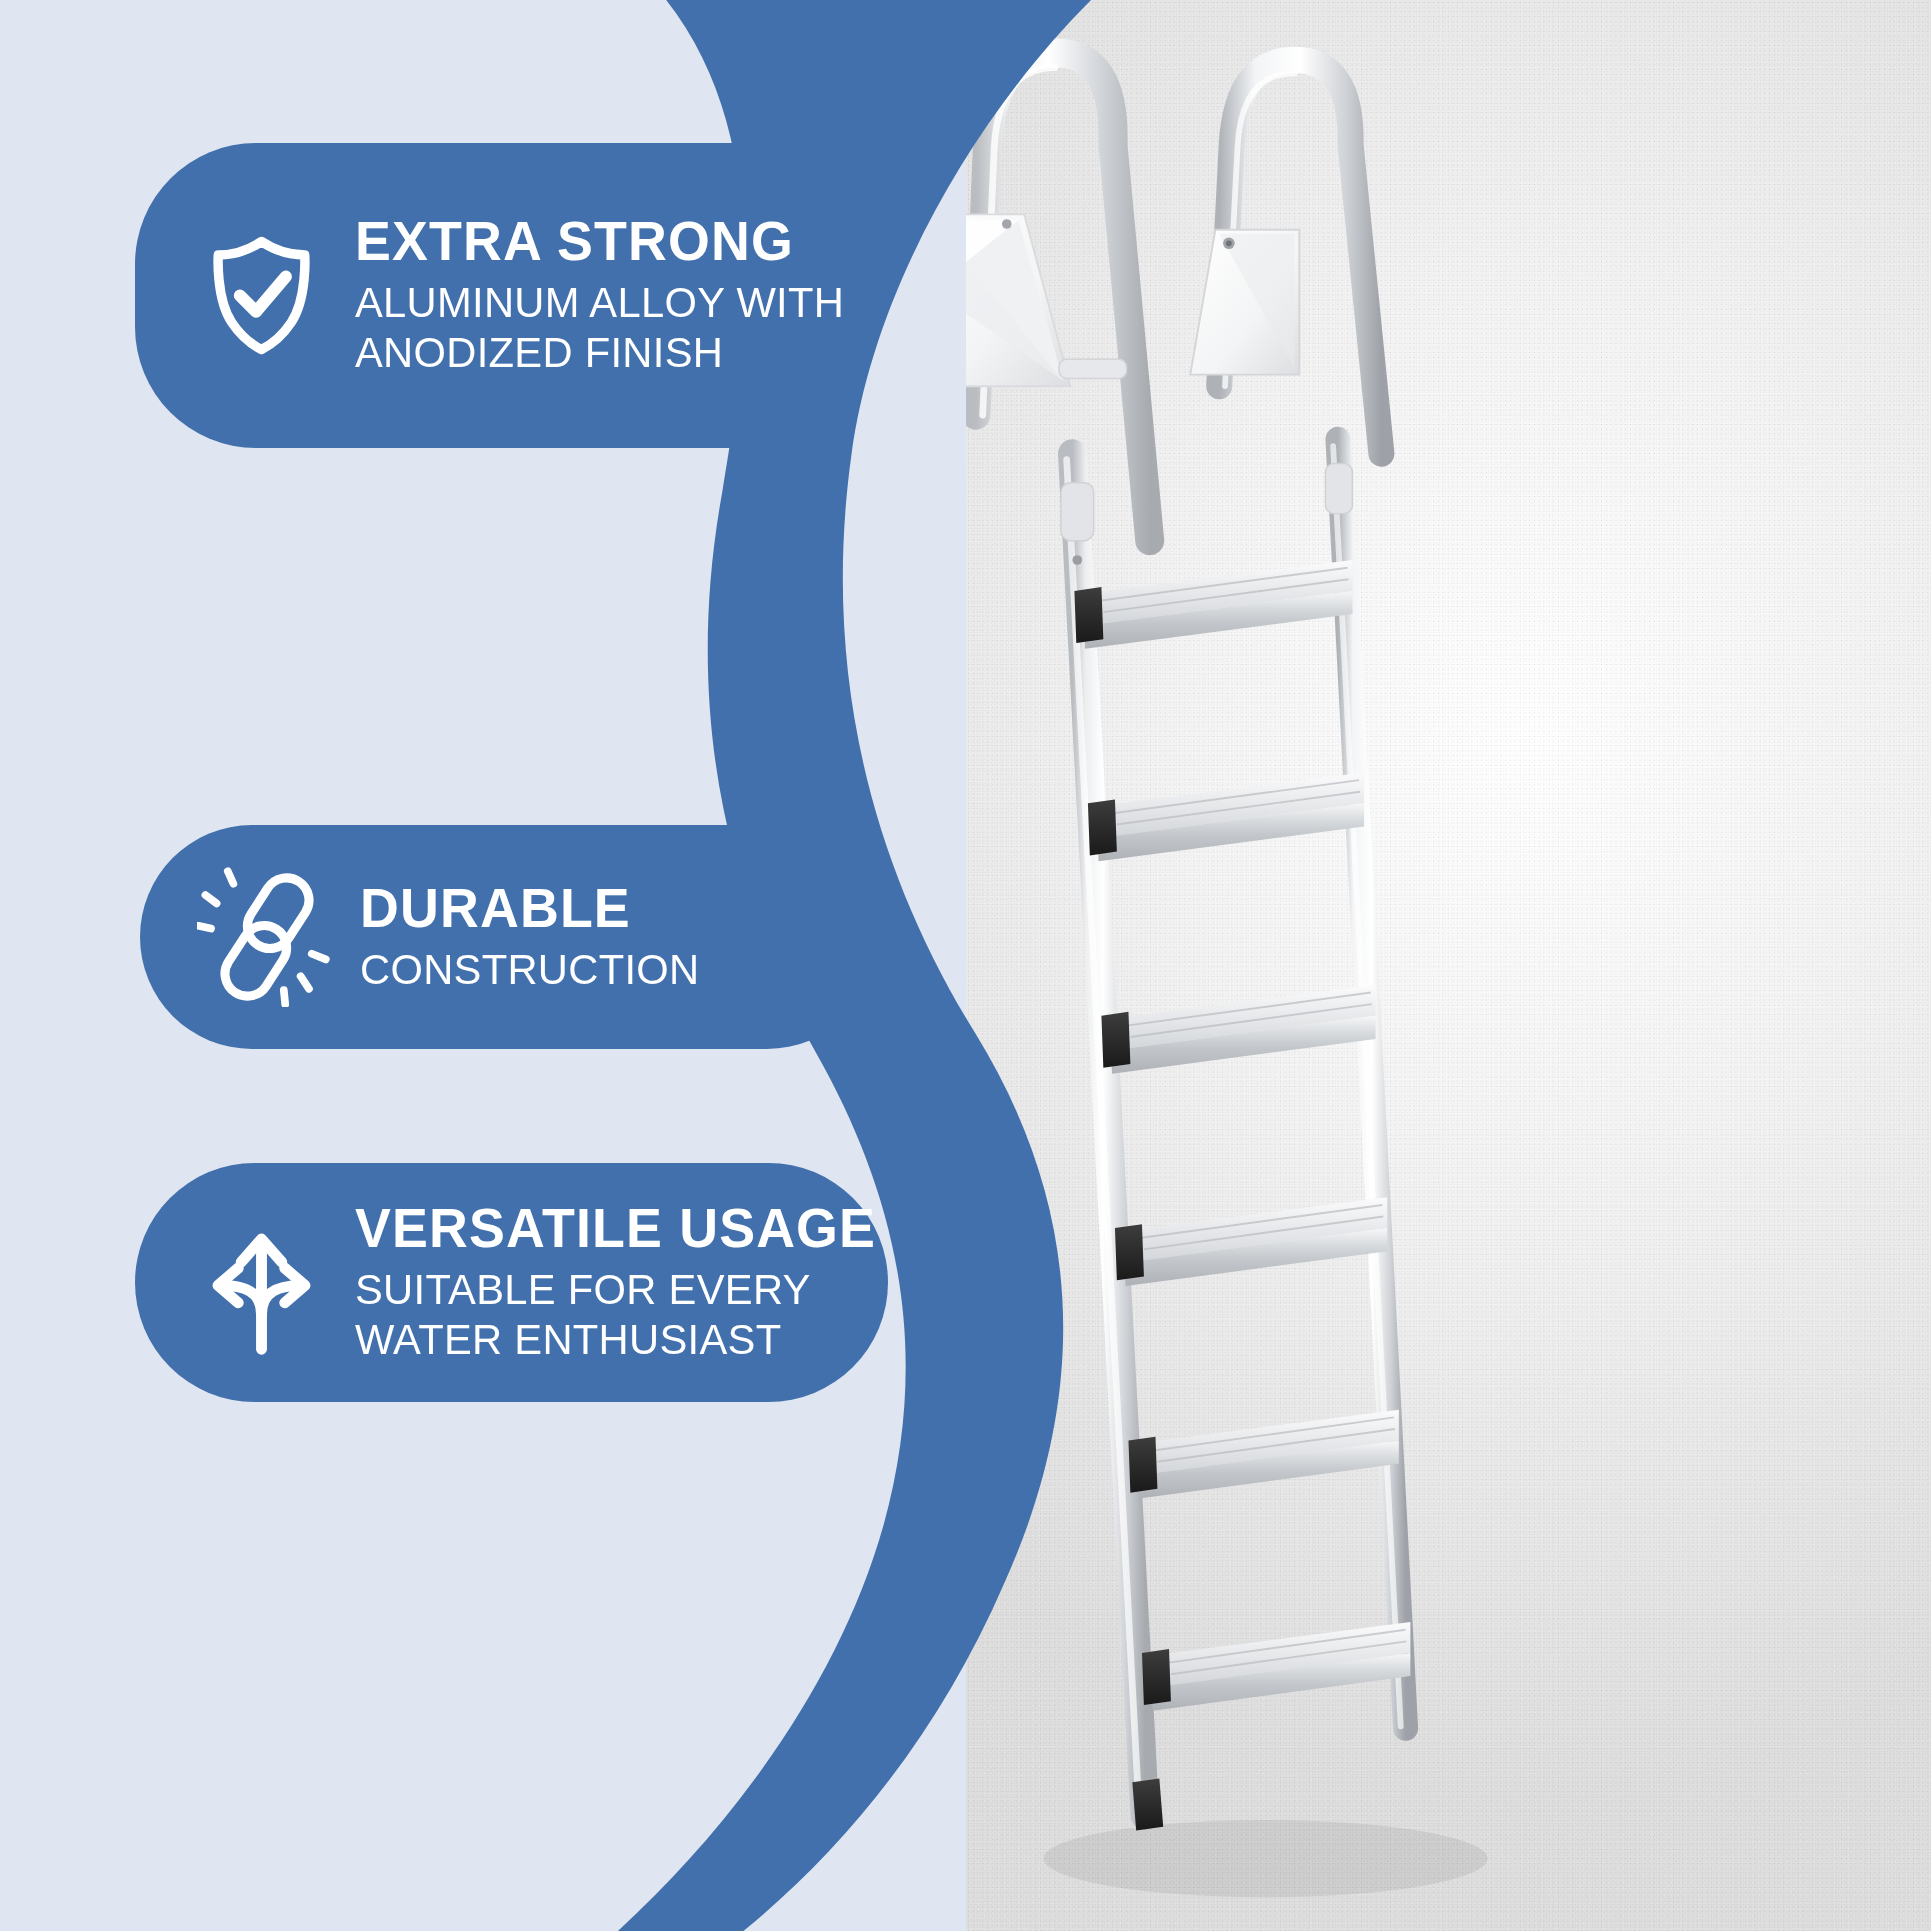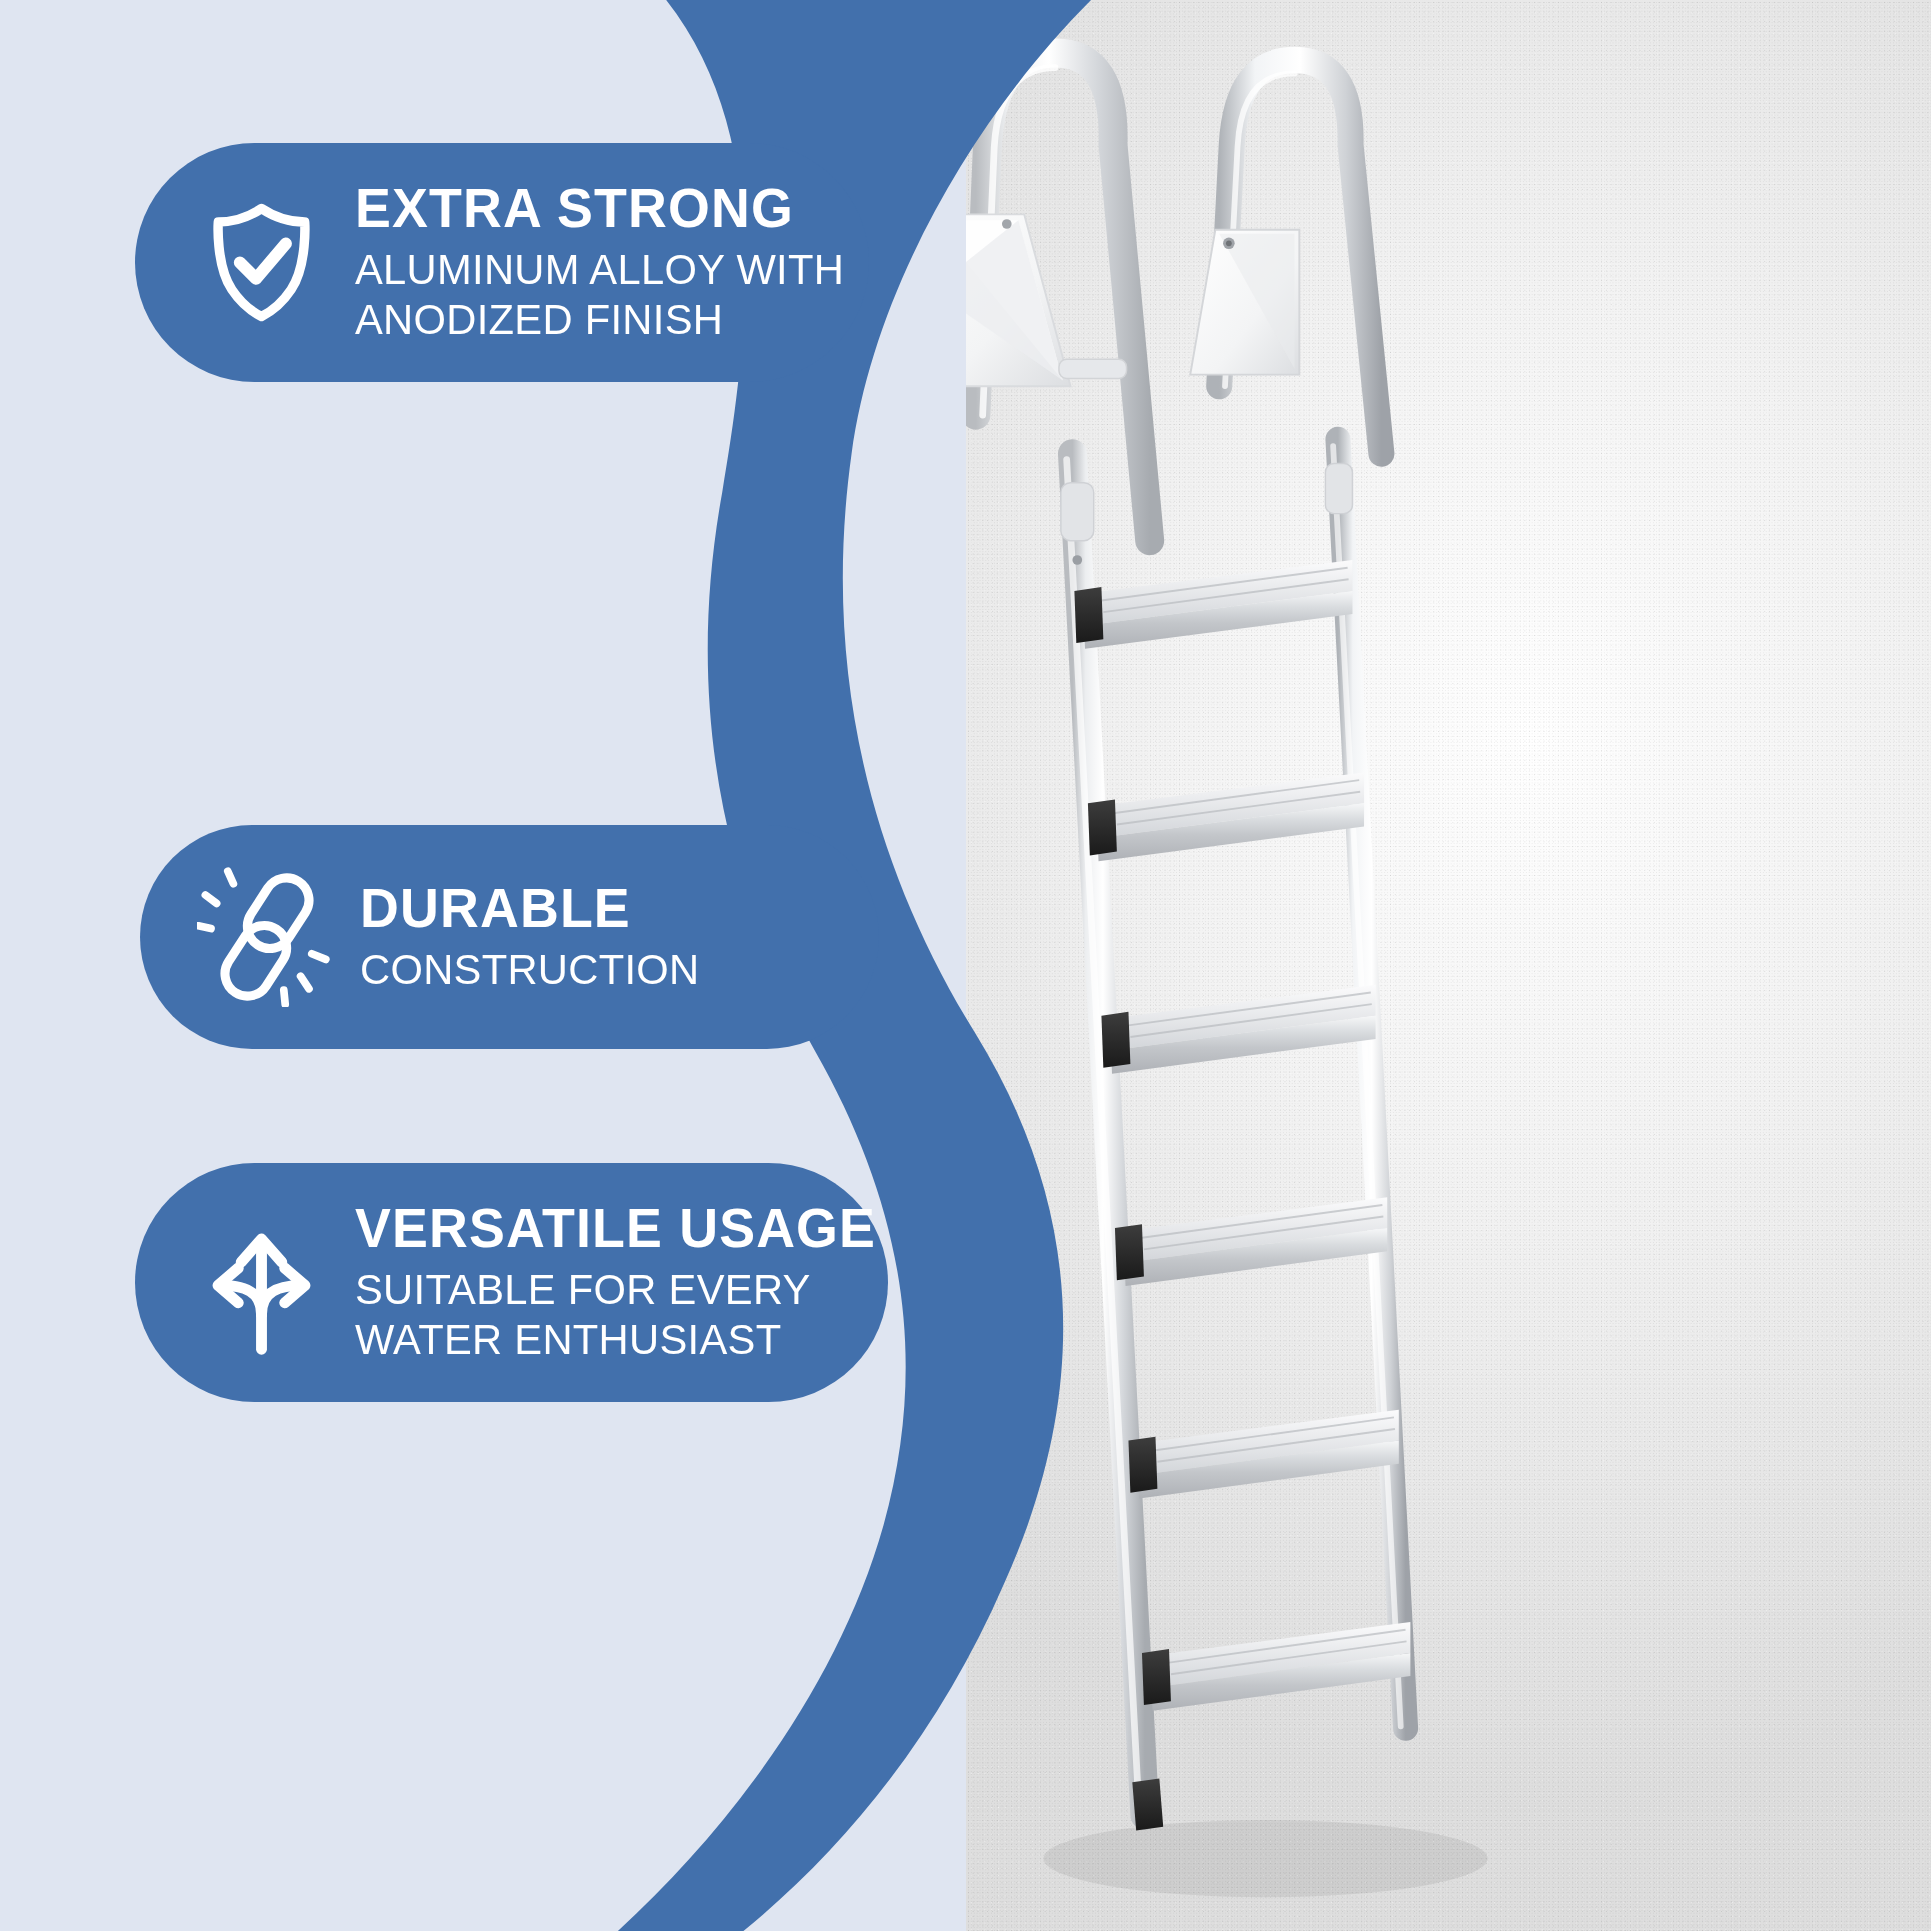--- a/index.html
+++ b/index.html
@@ -64,21 +64,21 @@
     font-weight:300;
     font-size:43px;
     line-height:1.17;
     letter-spacing:0.3px;
     margin-top:7.7px;
     transform:scaleX(.97);
     transform-origin:left center;
   }
   .subline span{display:block;white-space:nowrap;}
 
-  #card-0{left:135px; top:143px;  width:734px; height:239px;}
+  #card-0{left:135px; top:143px;  width:734px; height:305px;}
   #card-1{left:135px; top:483px;  width:772px; height:239px;}
   #card-2{left:140px; top:825px;  width:739px; height:224px;}
   #card-3{left:135px; top:1163px; width:753px; height:239px;}
 
   
   .ladder{position:absolute; left:0; top:0; width:966px; height:1931px;}
 </style>
 </head>
 <body>
 

